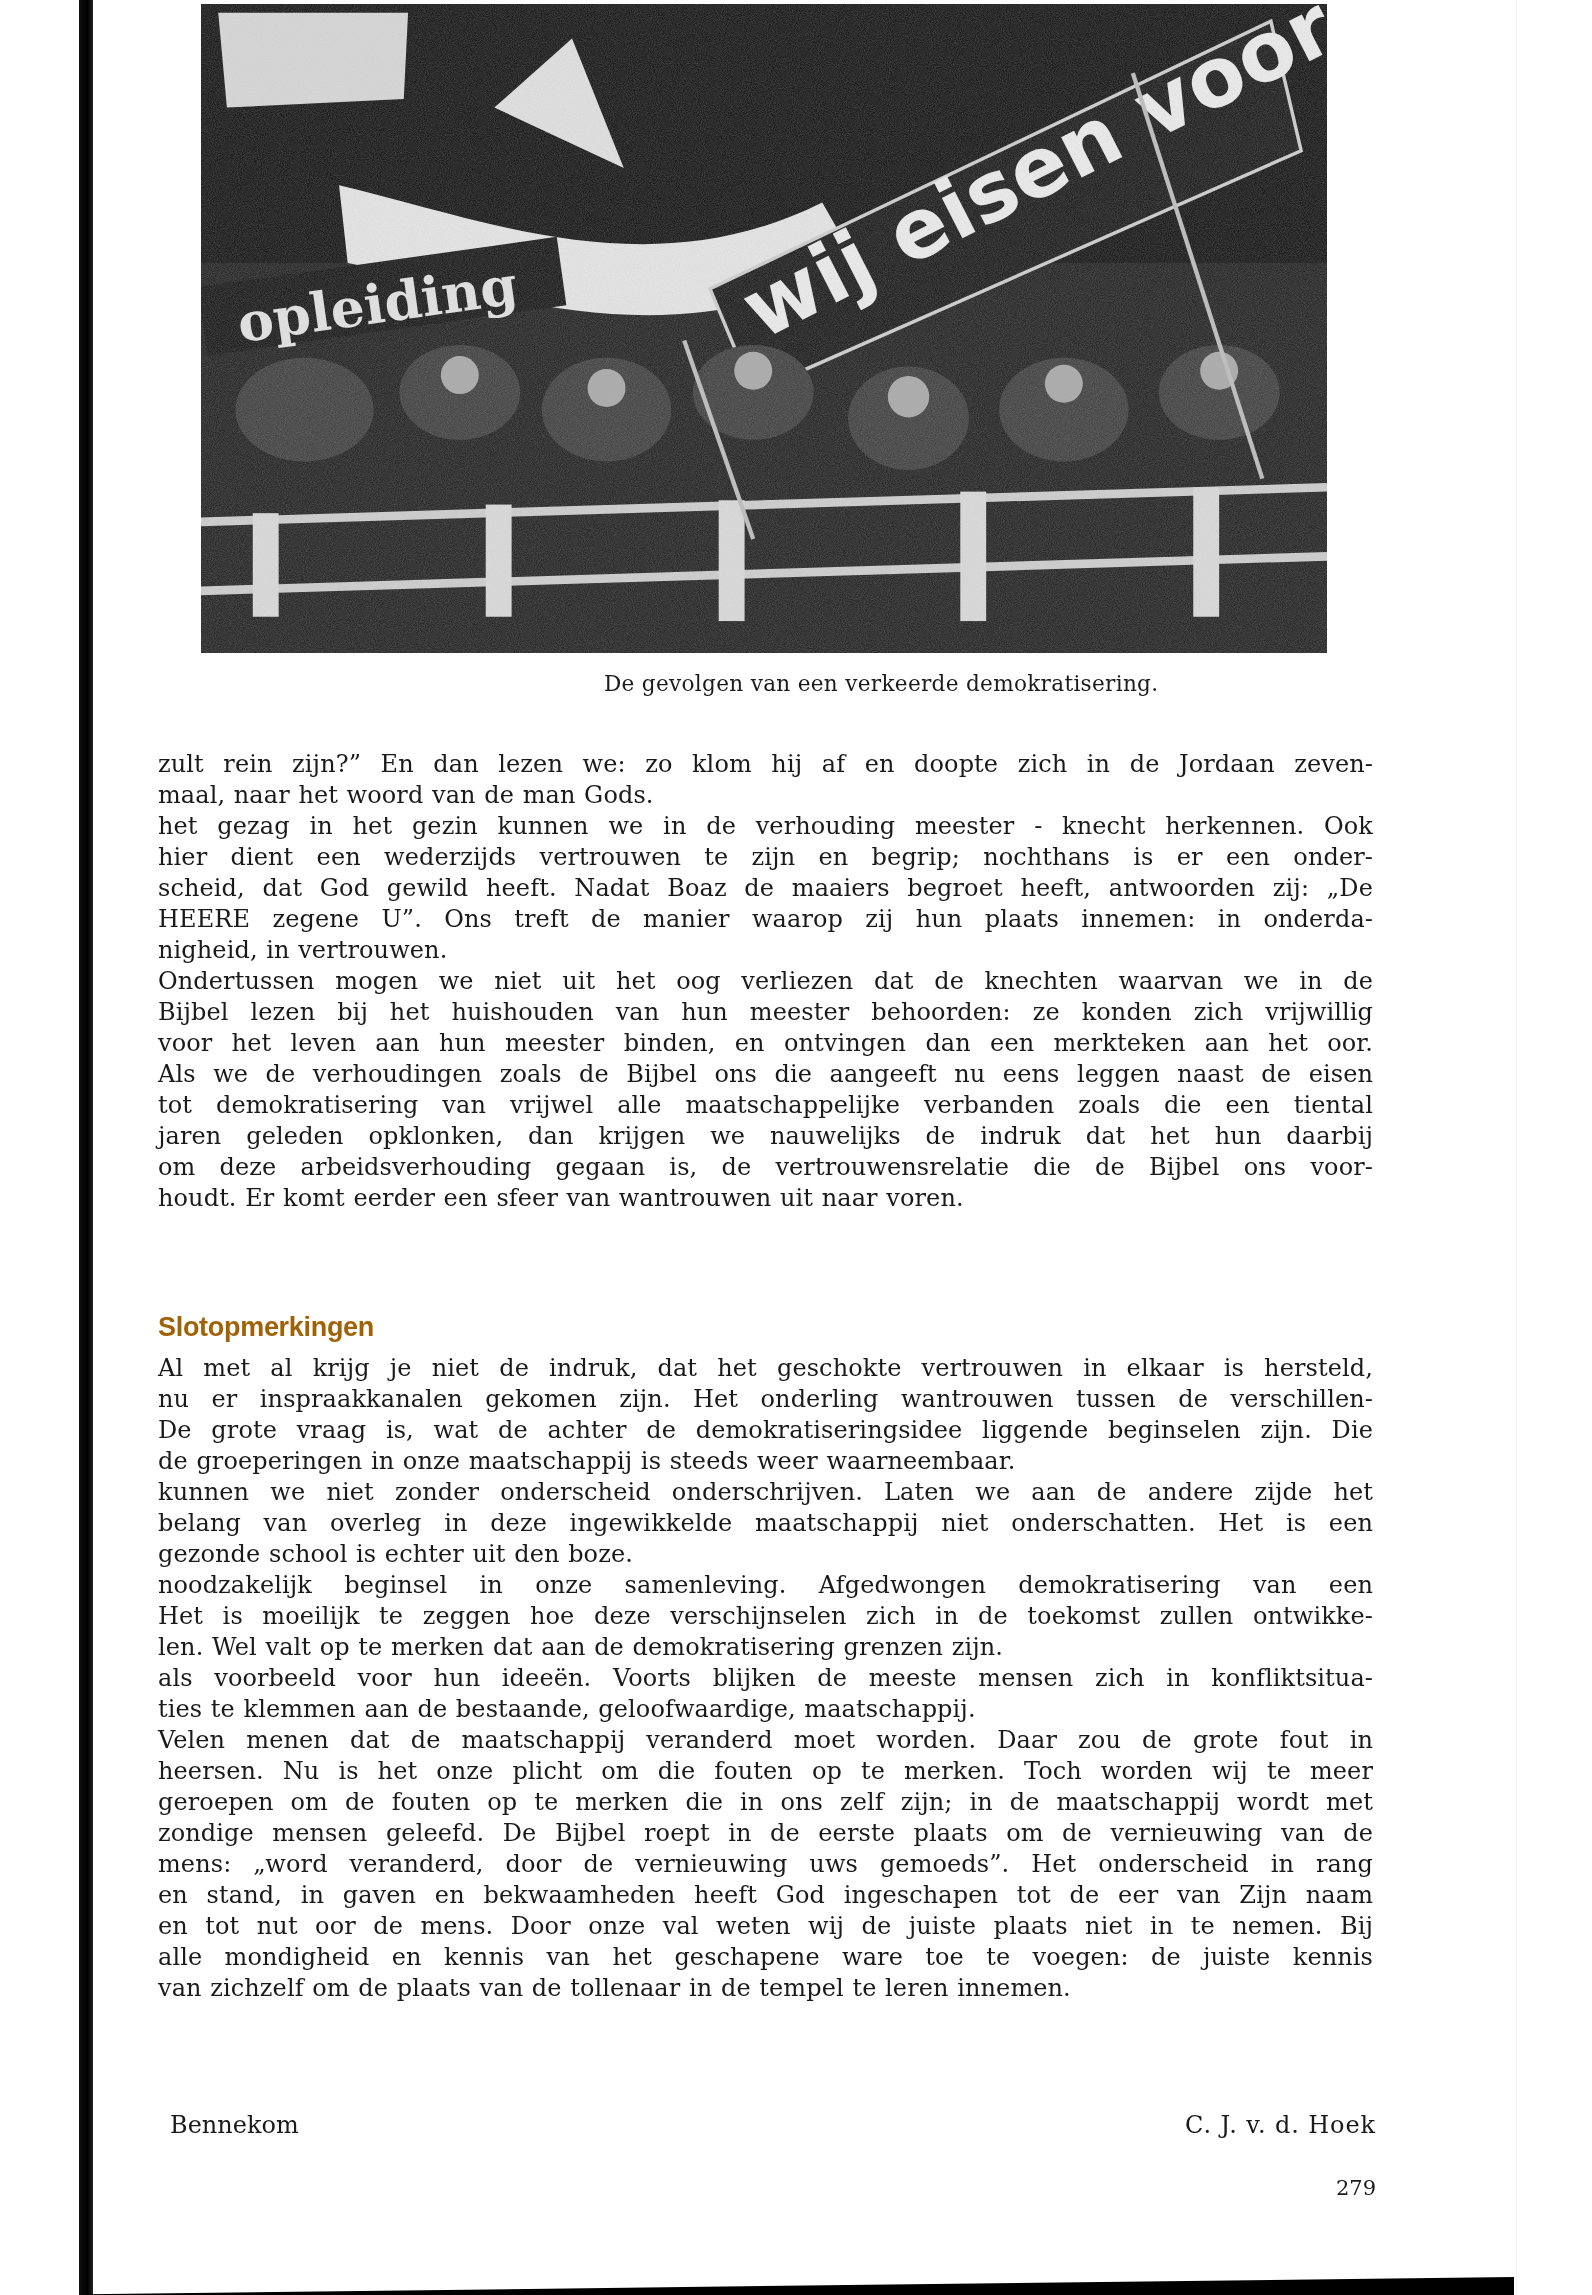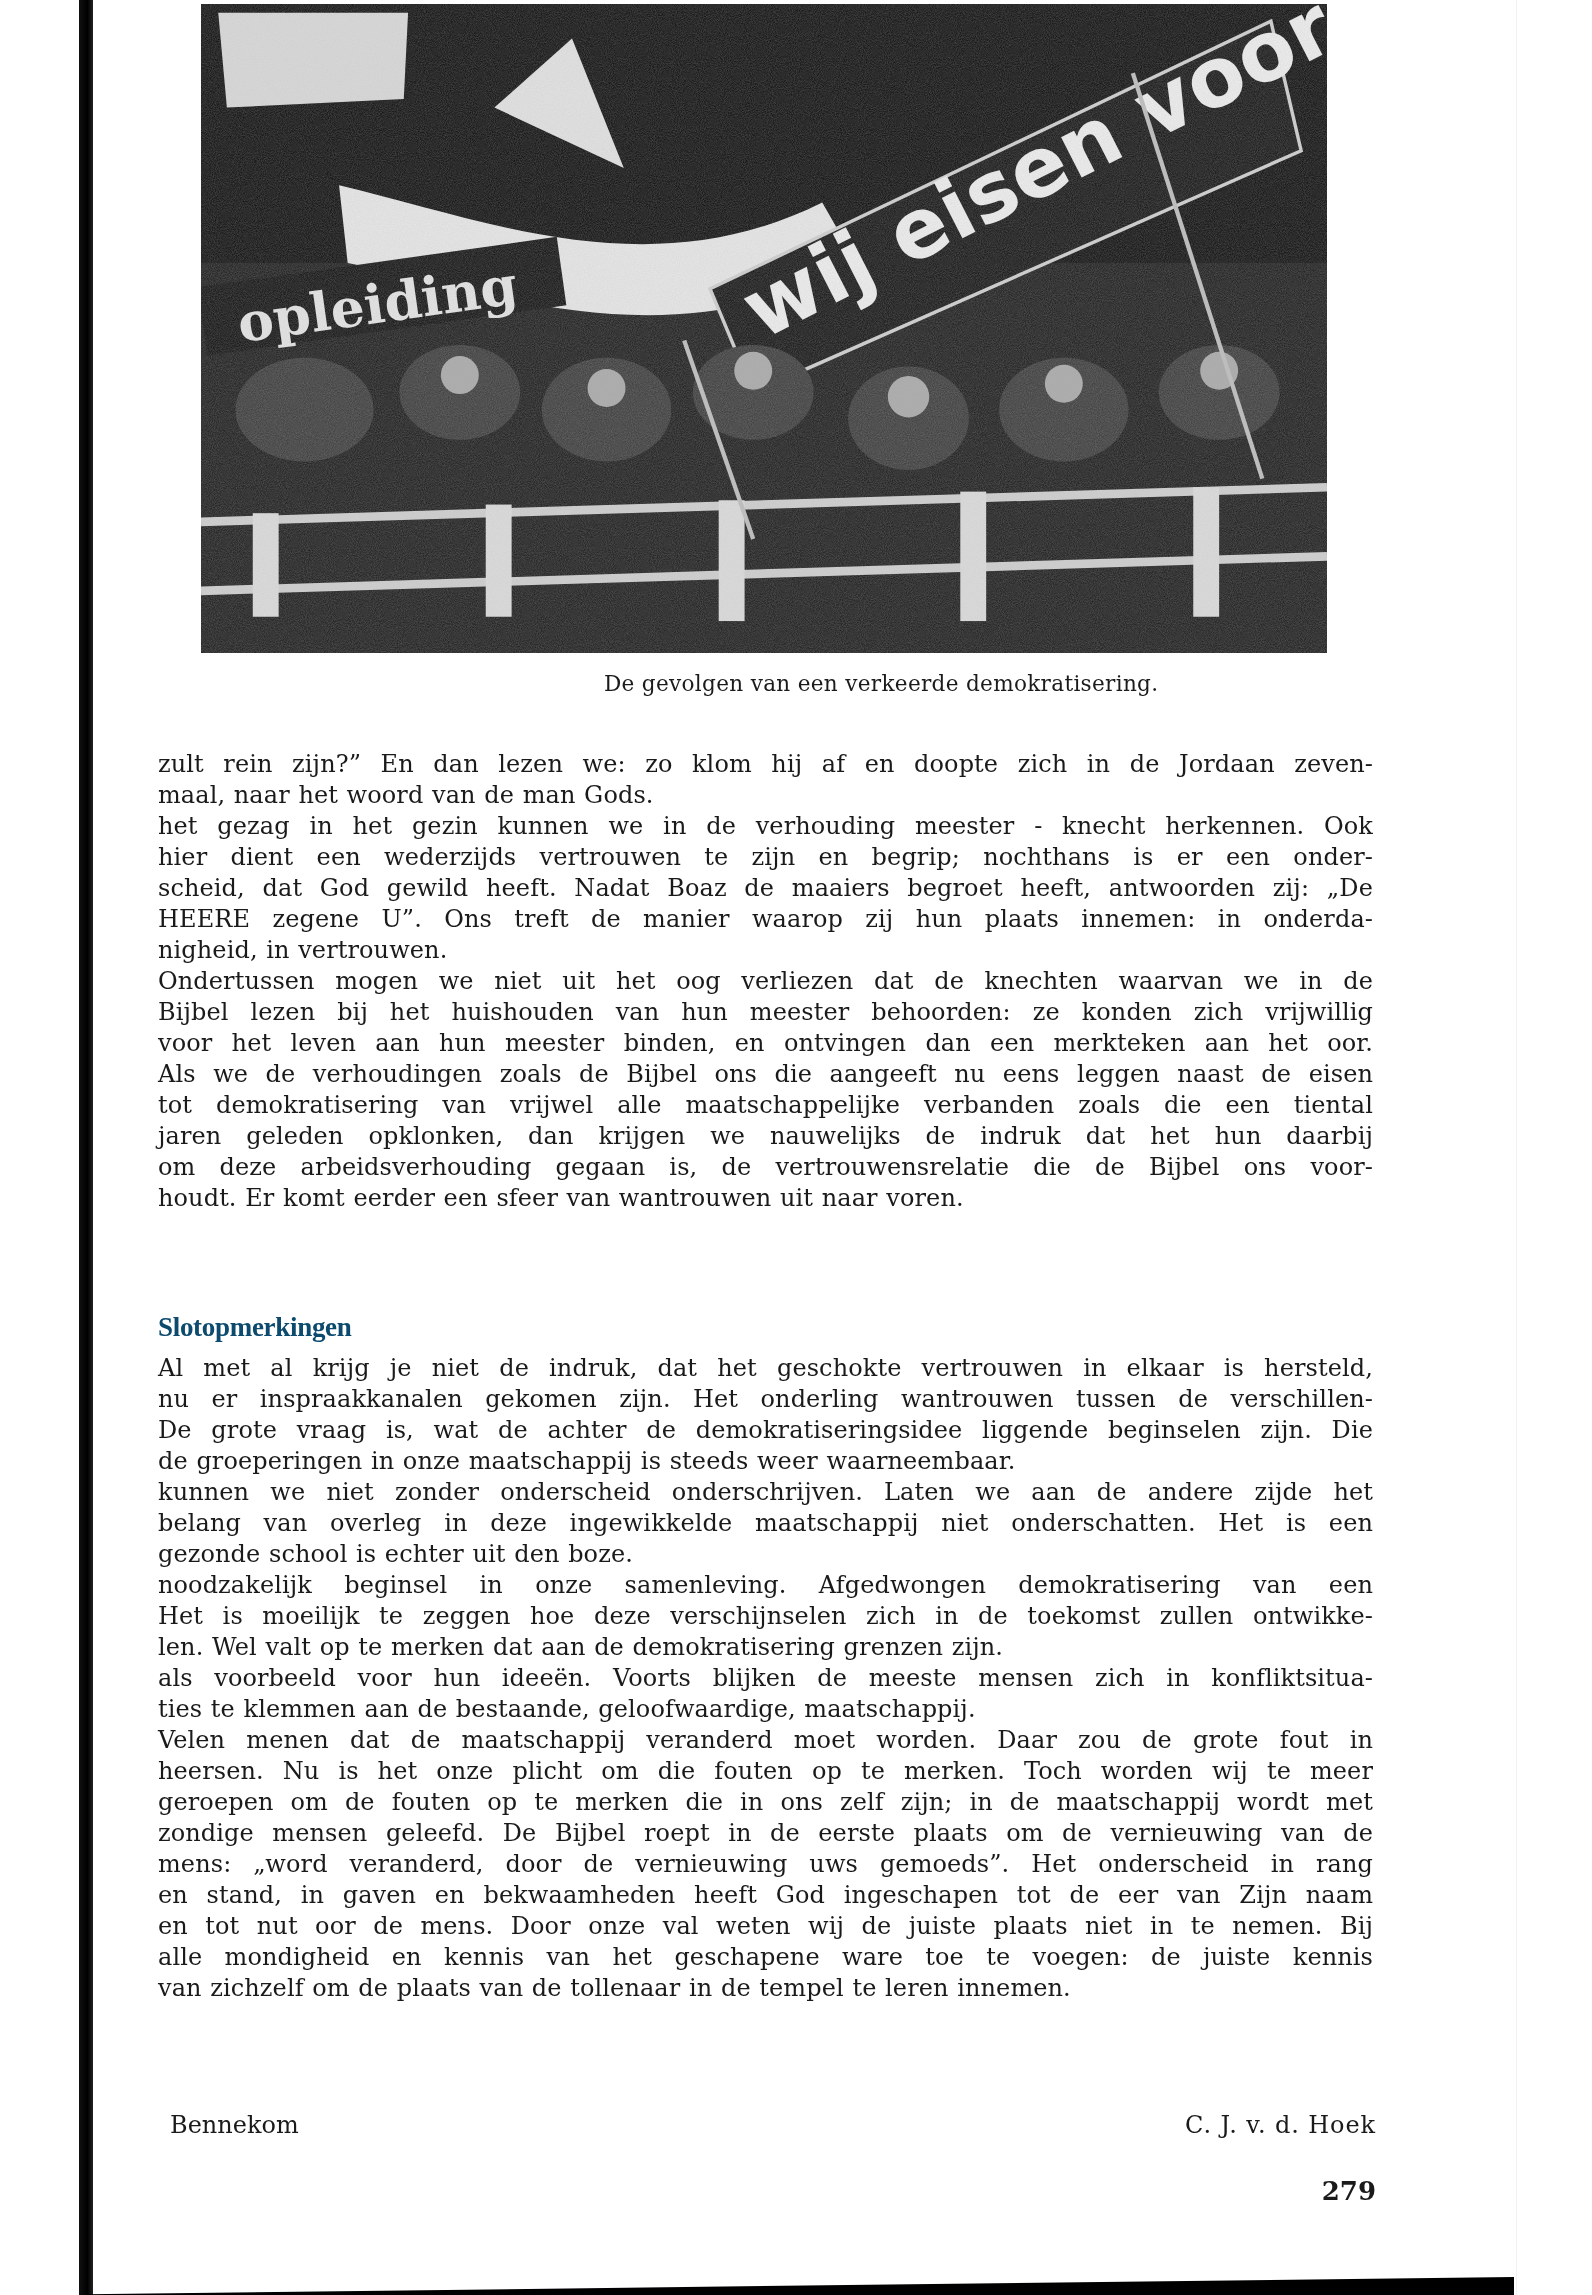--- a/index.html
+++ b/index.html
@@ -18,26 +18,26 @@
 
   .caption { position: absolute; left: 604px; top: 671px; width: 742px;
              font-family: "DejaVu Serif", serif; font-size: 21.6px; letter-spacing: 0.3px;
              color: #1b1b1b; }
 
   .body-block { position: absolute; left: 158px; width: 1215px; }
   .line { display: block; height: 31px; line-height: 31px; font-size: 24px; white-space: nowrap;
           text-align: justify; text-align-last: justify; letter-spacing: 0.1px; word-spacing: 0.9px; }
   .line.last { text-align-last: left; }
 
-  .heading { position: absolute; left: 158px; top: 1312px; font-family: Liberation Serif, serif;
-             font-weight: bold; font-size: 27px; color: #0c4a6e; letter-spacing: -0.3px; }
+  .heading { position: absolute; left: 158px; top: 1312px; font-family: Liberation Sans, sans-serif;
+             font-weight: bold; font-size: 27px; color: #a16207; letter-spacing: -0.3px; }
 
   .signoff-place { position: absolute; left: 170px; top: 2111px; font-size: 24px; }
   .signoff-author { position: absolute; right: 216px; top: 2111px; font-size: 24px; letter-spacing: 0.9px; }
-  .page-number { position: absolute; right: 216px; top: 2176px; font-size: 26px; font-weight: bold; text-align: right; }
+  .page-number { position: absolute; right: 216px; top: 2176px; font-size: 21px; font-weight: normal; text-align: right; }
 </style>
 </head>
 <body>
 
 <div class="left-bar"></div>
 <div class="right-edge"></div>
 
 <div class="photo">
   <svg viewBox="0 0 1305 752" preserveAspectRatio="none">
     <defs>

